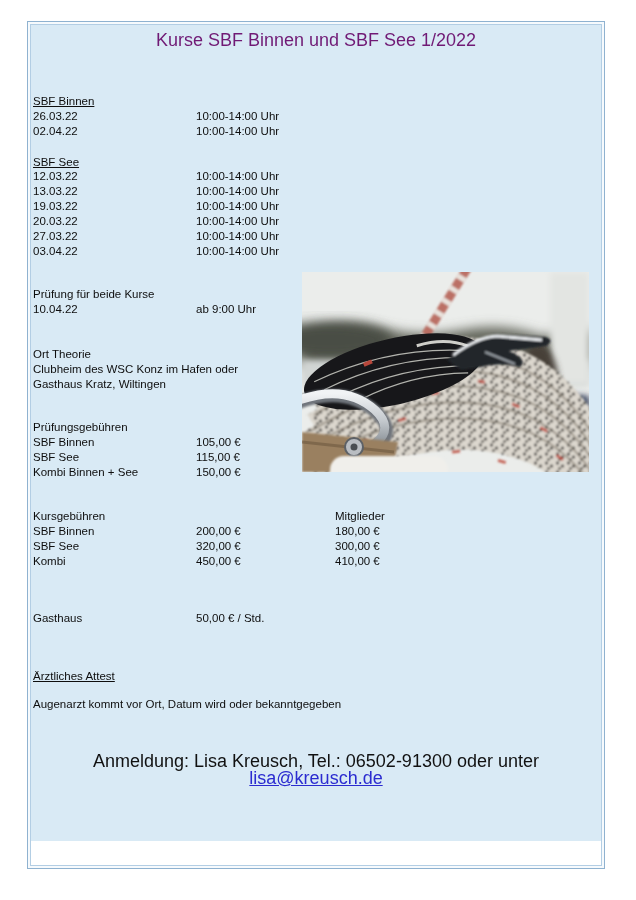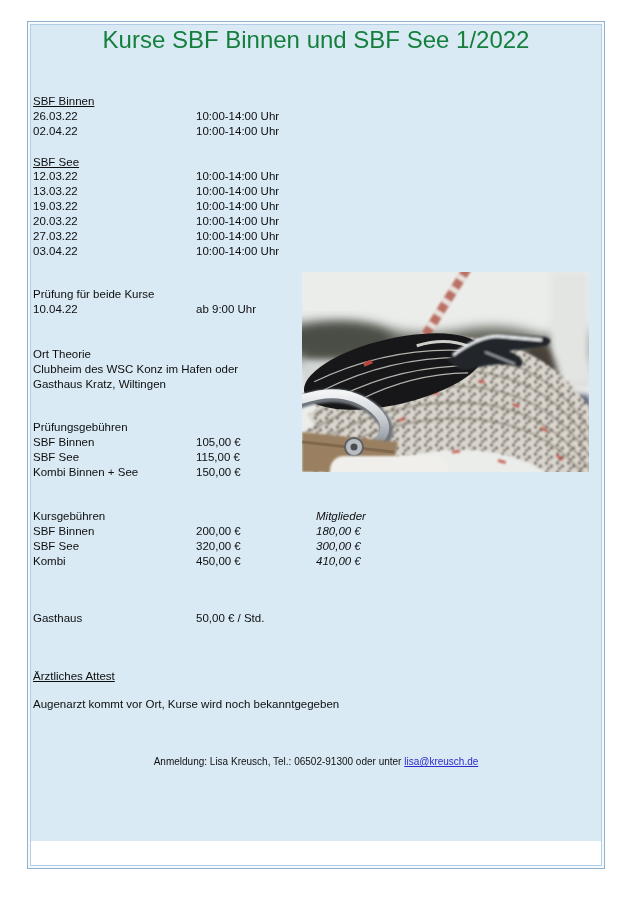--- a/index.html
+++ b/index.html
@@ -14,33 +14,33 @@
   .frame-inner{
     width:100%;height:100%;box-sizing:border-box;
     border:1px solid #b3cee4;background:#ffffff;position:relative;
   }
   .panel{
     position:absolute;left:0;top:0;right:0;height:816px;background:#d9eaf5;
   }
   .content{position:absolute;left:0;top:0;width:636px;height:900px;font-size:11.5px;line-height:15px;}
   .title{
     position:absolute;top:29px;left:27px;width:578px;text-align:center;
-    font-size:24px;line-height:22px;color:#15803d;
+    font-size:18px;line-height:22px;color:#701a75;
   }
   .row{position:absolute;left:0;width:491px;height:15px;}
   .l1{position:absolute;left:33px;white-space:pre;}
   .l2{position:absolute;left:196px;white-space:pre;}
-  .l3{position:absolute;left:316px;white-space:pre;font-style:italic;}
+  .l3{position:absolute;left:335px;white-space:pre;}
   .u{text-decoration:underline;}
   .photo{
     position:absolute;left:302px;top:272px;width:287px;height:200px;overflow:hidden;
   }
   .footer{
     position:absolute;top:753px;left:27px;width:578px;text-align:center;
-    font-size:10px;line-height:17px;color:#111;
+    font-size:18px;line-height:17px;color:#111;
   }
   .footer a{color:#2b2bd0;text-decoration:underline;cursor:pointer;}
 </style>
 </head>
 <body>
 
 <div class="canvas">
 
   <div class="frame">
     <div class="frame-inner">
@@ -148,21 +148,21 @@
 
     <div class="row" style="top:611px">
       <span class="l1">Gasthaus</span>
       <span class="l2">50,00 € / Std.</span>
     </div>
 
     <div class="row" style="top:669px">
       <span class="l1 u">Ärztliches Attest</span>
     </div>
     <div class="row" style="top:697px">
-      <span class="l1">Augenarzt kommt vor Ort, Kurse wird noch bekanntgegeben</span>
+      <span class="l1">Augenarzt kommt vor Ort, Datum wird oder bekanntgegeben</span>
     </div>
 
     <div class="footer"><span>Anmeldung: Lisa Kreusch, Tel.: 06502-91300 oder unter </span><a>lisa@kreusch.de</a></div>
 
     <div class="photo">
       <svg width="287" height="200" viewBox="0 0 287 200" xmlns="http://www.w3.org/2000/svg">
         <defs>
           <filter id="b6" x="-30%" y="-30%" width="160%" height="160%">
               <feGaussianBlur stdDeviation="6"></feGaussianBlur>
             </filter>

